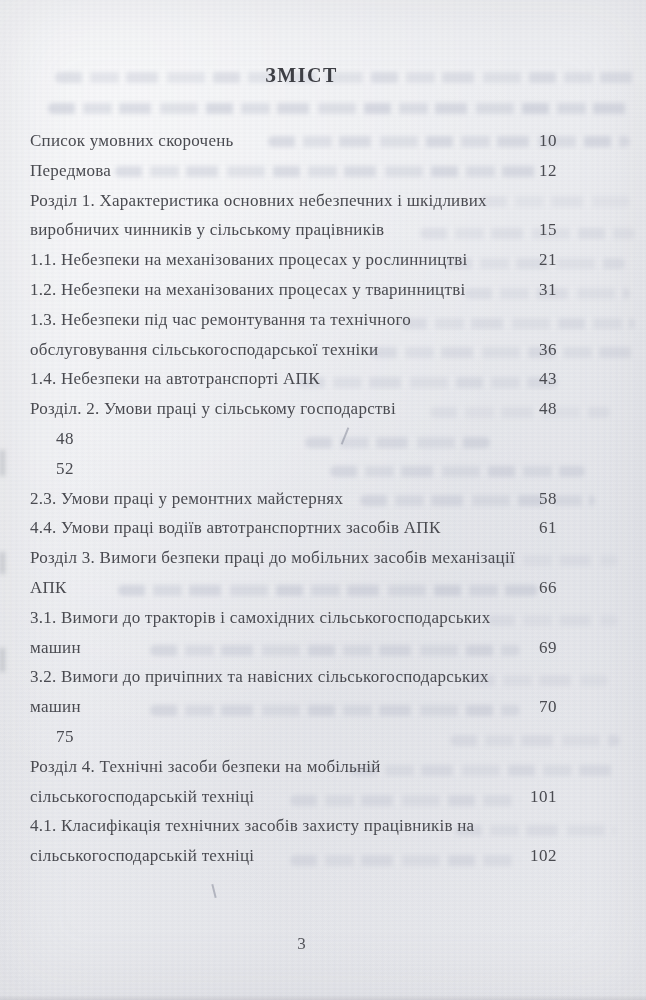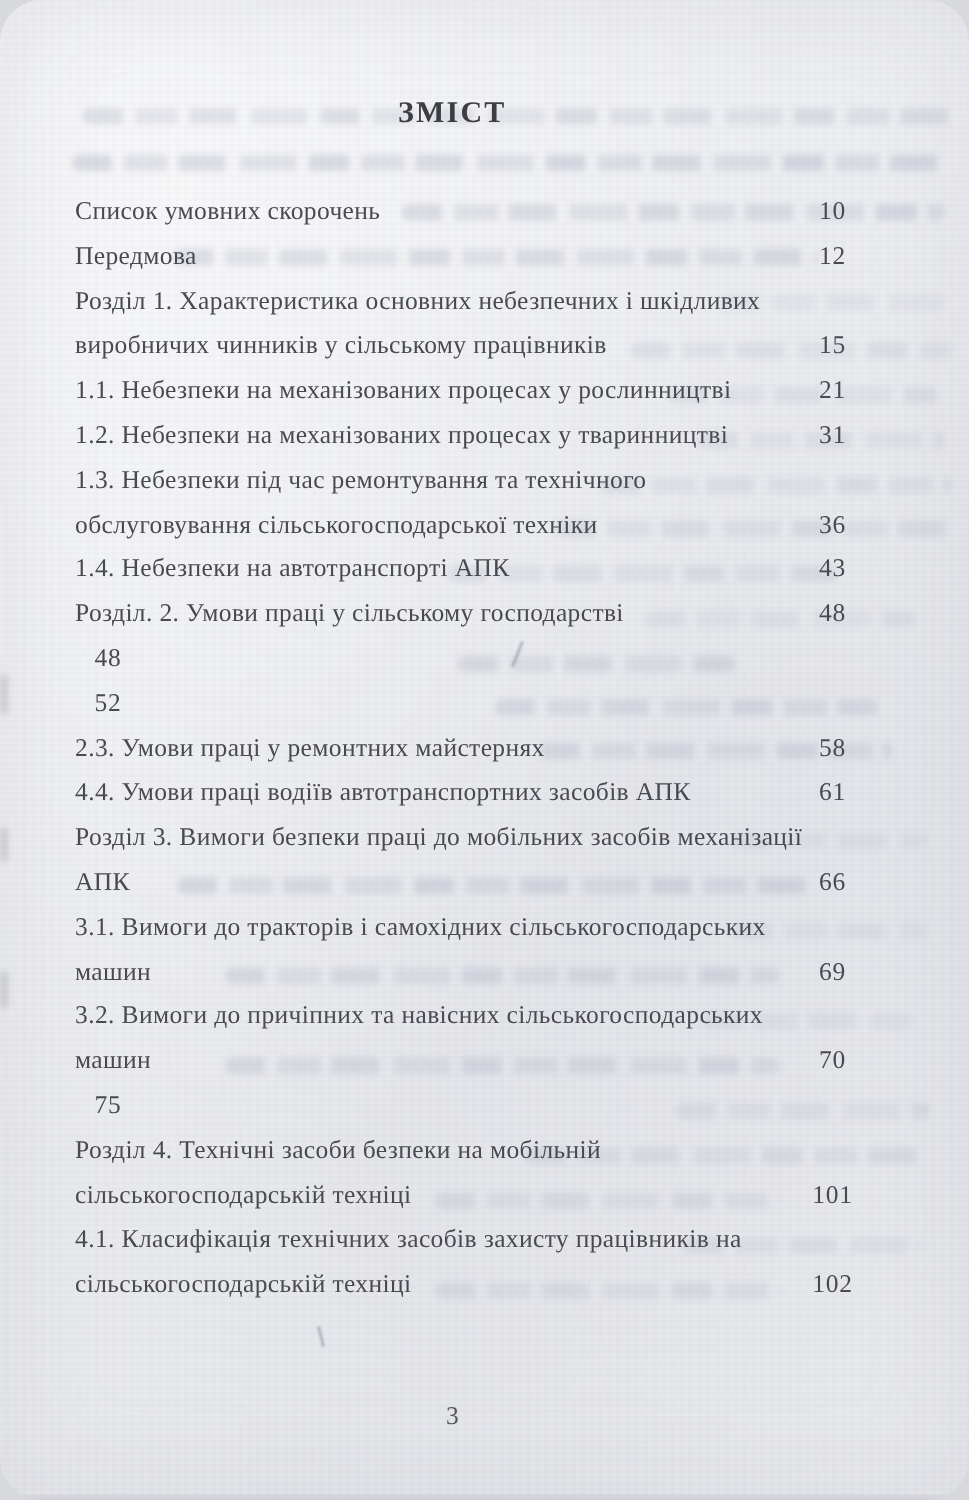--- a/index.html
+++ b/index.html
@@ -10,51 +10,50 @@
     margin:0 auto;
     background:
       radial-gradient(ellipse at 18% 12%, rgba(255,255,255,.55), rgba(255,255,255,0) 55%),
       radial-gradient(ellipse at 85% 55%, rgba(203,206,216,.28), rgba(203,206,216,0) 62%),
       radial-gradient(ellipse at 45% 90%, rgba(210,212,220,.22), rgba(210,212,220,0) 60%),
       linear-gradient(#eeeff2,#e9eaee);
     box-shadow: inset 0 0 70px rgba(148,150,164,.16);
     overflow:hidden;
     font-family:"Liberation Serif","DejaVu Serif",serif;
     color:#494a50;
-    border-radius:28px;
   }
   
   .page::before{
     content:"";position:absolute;inset:0;pointer-events:none;
     background:
       repeating-linear-gradient(0deg, rgba(255,255,255,.025) 0 2px, rgba(138,142,158,.025) 2px 4px),
       repeating-linear-gradient(90deg, rgba(255,255,255,.02) 0 3px, rgba(138,142,158,.02) 3px 6px);
   }
   .page::after{
     content:"";position:absolute;left:0;right:0;bottom:0;height:5px;pointer-events:none;
     background:linear-gradient(rgba(0,0,0,0), rgba(70,72,84,.12));
   }
   .title{
     position:absolute;top:64px;left:38px;width:527px;
     margin:0;text-align:center;
     font-size:20px;font-weight:bold;letter-spacing:1.5px;
     color:#3d3e44;
   }
   .toc{
-    position:absolute;top:131px;left:50px;width:527px;
+    position:absolute;top:131px;left:30px;width:527px;
   }
   .toc-row{
     display:flex;justify-content:space-between;align-items:baseline;
     height:29.8px;
   }
   .toc-text{
     font-size:17px;letter-spacing:.25px;white-space:nowrap;
   }
   .toc-page{
-    font-size:17px;min-width:44px;text-align:center;letter-spacing:.5px;
+    font-size:17px;min-width:44px;text-align:right;letter-spacing:.5px;
   }
   .footer-num{
     position:absolute;top:934px;left:38px;width:527px;
     text-align:center;font-size:17px;color:#55565c;
   }
   
   .ghost{
     position:absolute;height:11px;border-radius:5px;pointer-events:none;
     filter:blur(2.3px);
     background:repeating-linear-gradient(90deg,

